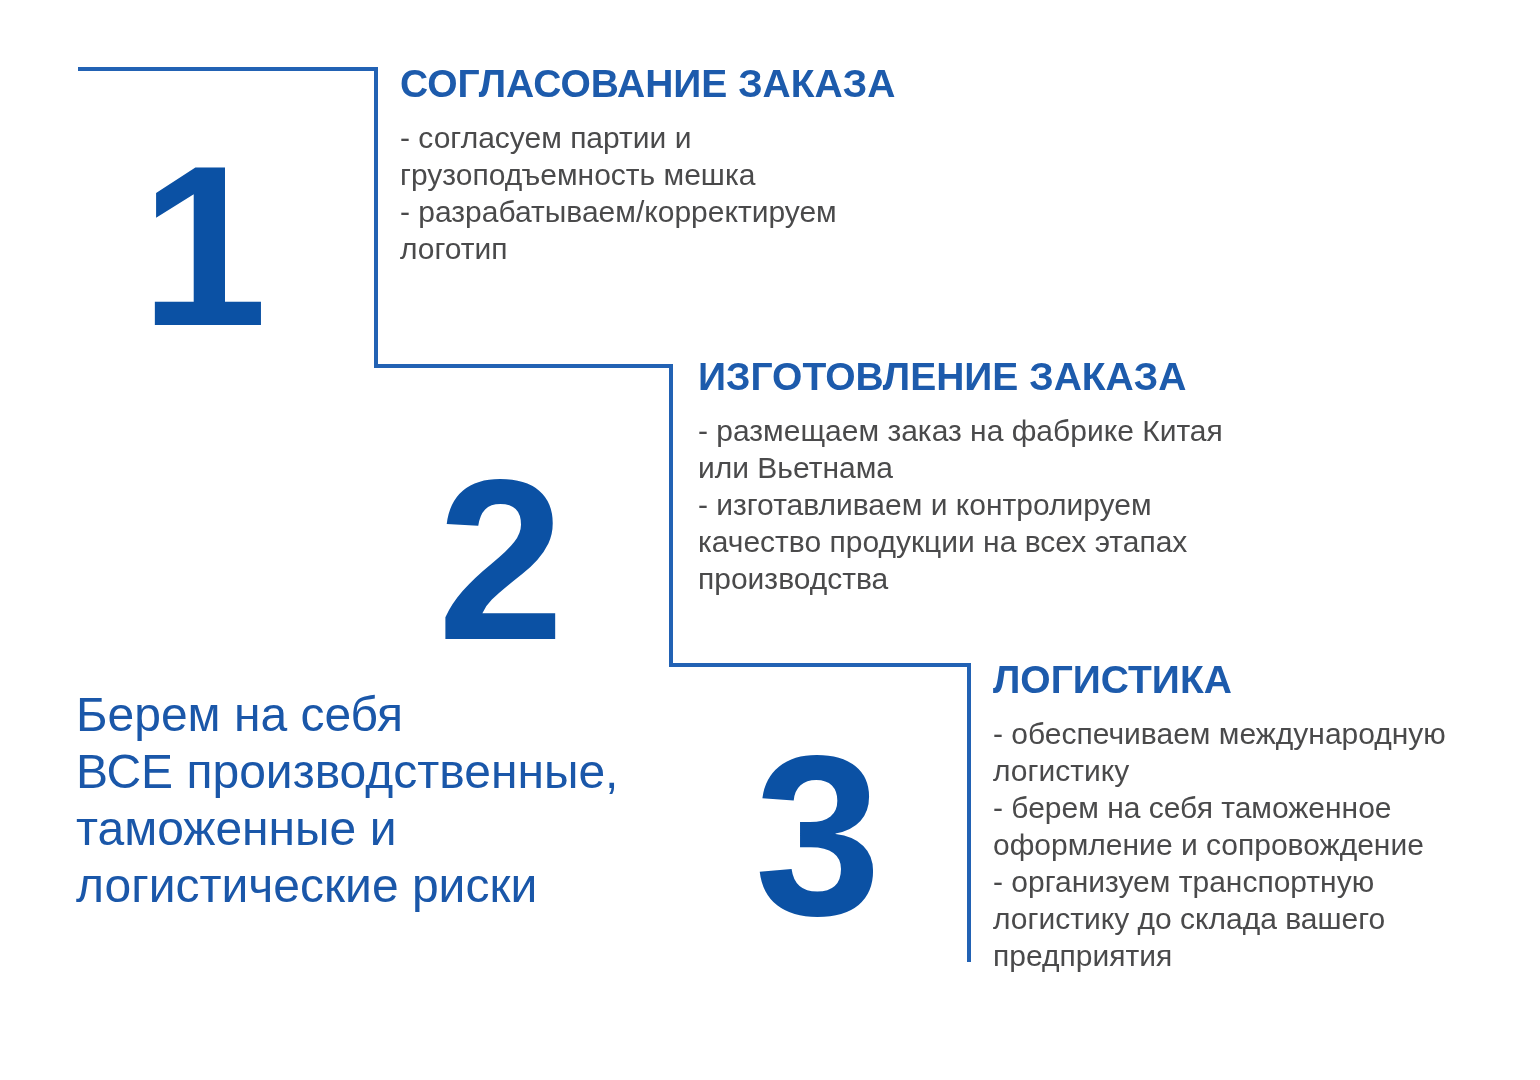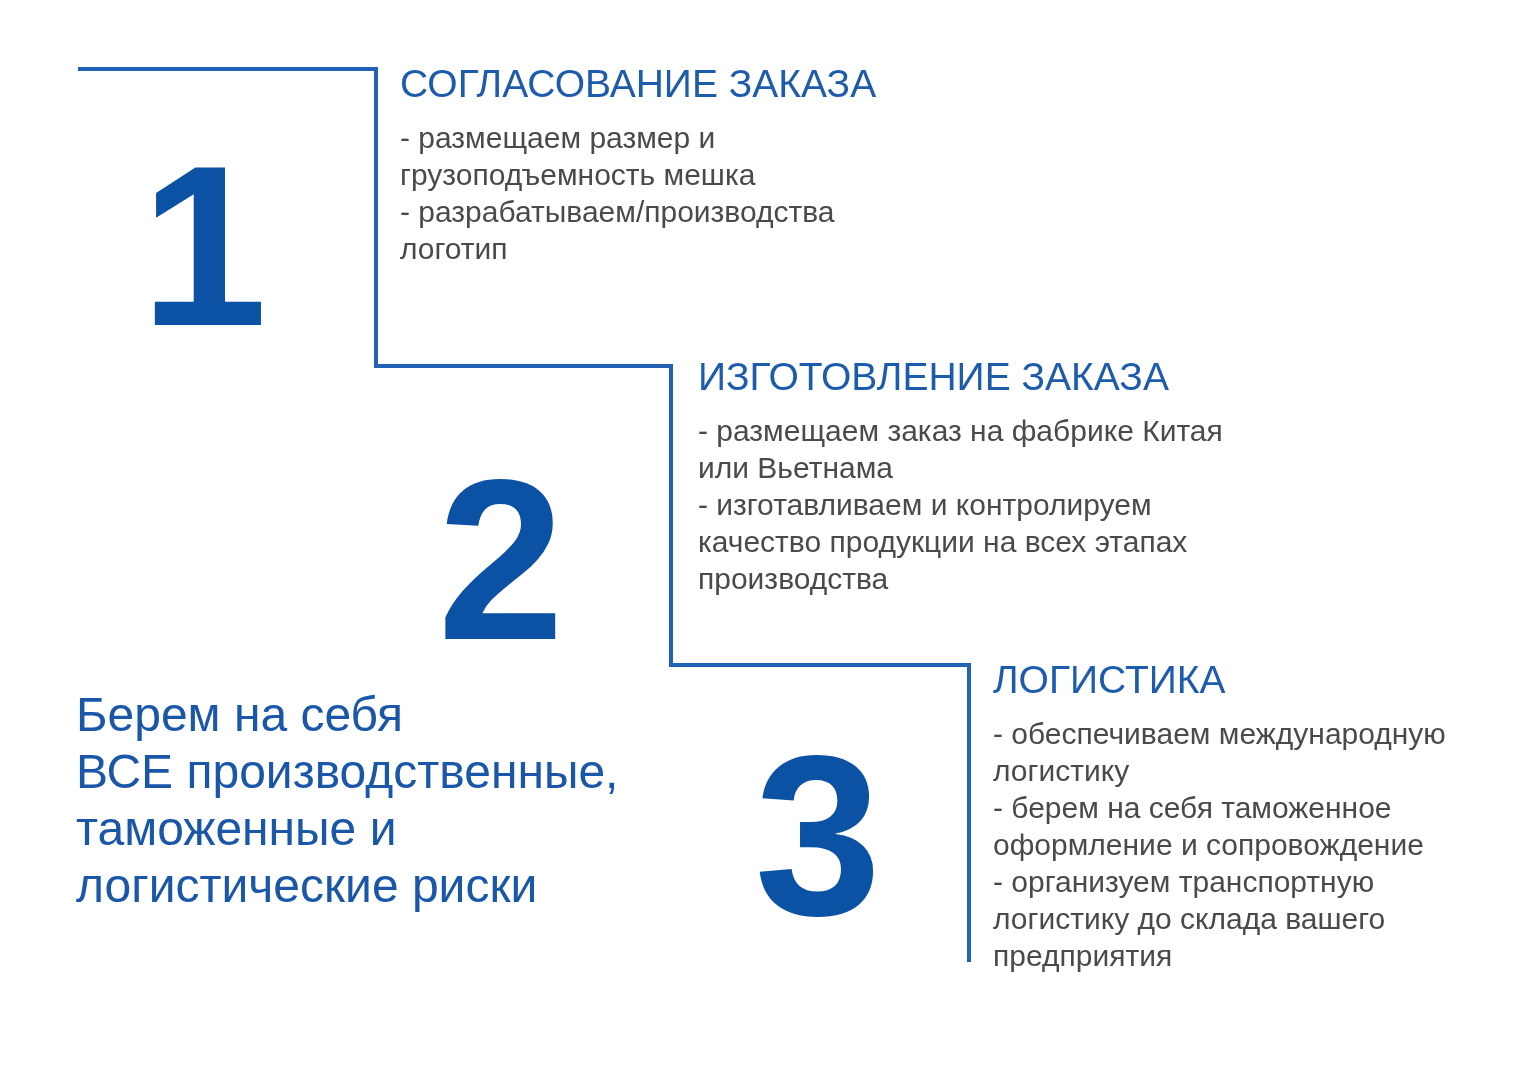--- a/index.html
+++ b/index.html
@@ -43,21 +43,21 @@
 
   .step { position: absolute; }
   .step-1 { left: 400px; top: 60px;  width: 580px; }
   .step-2 { left: 698px; top: 353px; width: 570px; }
   .step-3 { left: 993px; top: 656px; width: 525px; }
 
   .step-title {
     margin: 0;
     font-size: 39px;
     line-height: 48px;
-    font-weight: normal;
+    font-weight: bold;
     color: var(--heading-blue, #1d5bac);
     letter-spacing: 0;
   }
   .step-bullets { margin-top: 11px; }
   .bullet {
     margin: 0;
     font-size: 30px;
     line-height: 37px;
     color: var(--body-gray, #4a4a4b);
     white-space: pre-line;
@@ -83,23 +83,23 @@
     <polyline points="78,69 376,69 376,366 671,366 671,665 969,665 969,962"></polyline>
   </svg>
 
   <div class="digit digit-1">1</div>
   <div class="digit digit-2">2</div>
   <div class="digit digit-3">3</div>
 
   <section class="step step-1">
     <h2 class="step-title">СОГЛАСОВАНИЕ ЗАКАЗА</h2>
     <div class="step-bullets">
-      <p class="bullet">- размещаем размер и
+      <p class="bullet">- согласуем партии и
 грузоподъемность мешка</p>
-      <p class="bullet">- разрабатываем/производства
+      <p class="bullet">- разрабатываем/корректируем
 логотип</p>
     </div>
   </section>
 
   <section class="step step-3">
     <h2 class="step-title">ЛОГИСТИКА</h2>
     <div class="step-bullets">
       <p class="bullet">- обеспечиваем международную
 логистику</p>
       <p class="bullet">- берем на себя таможенное

